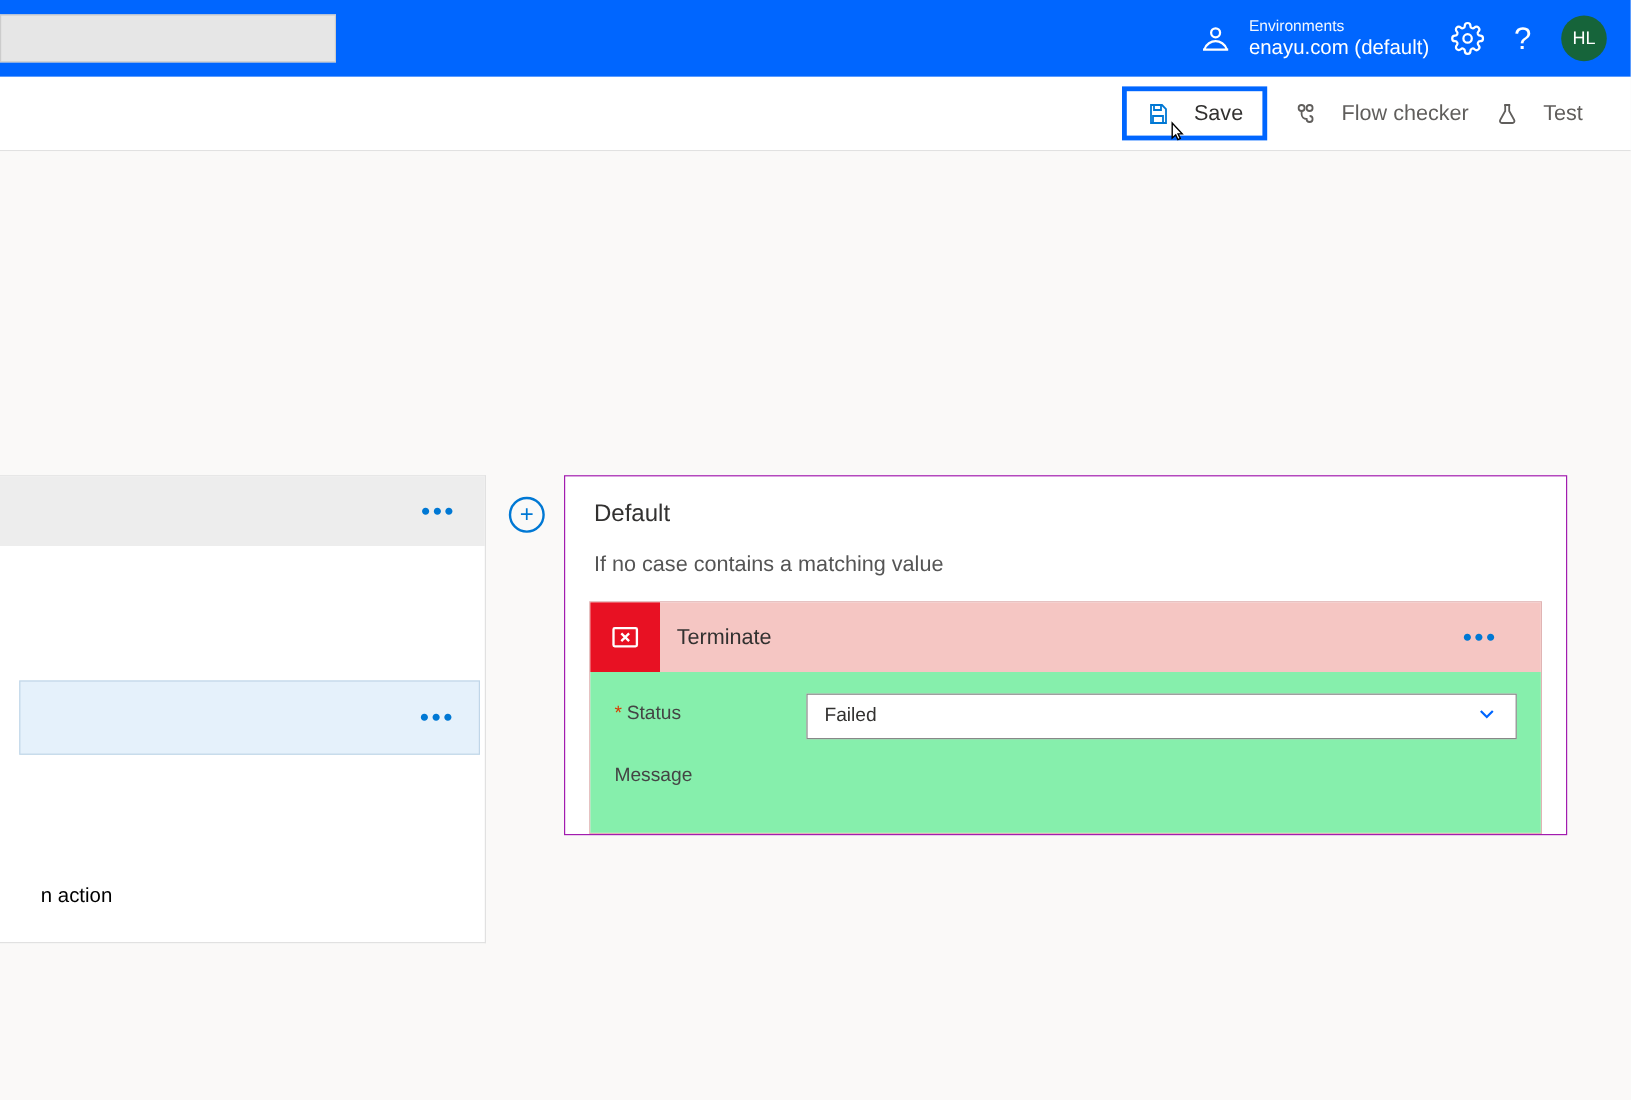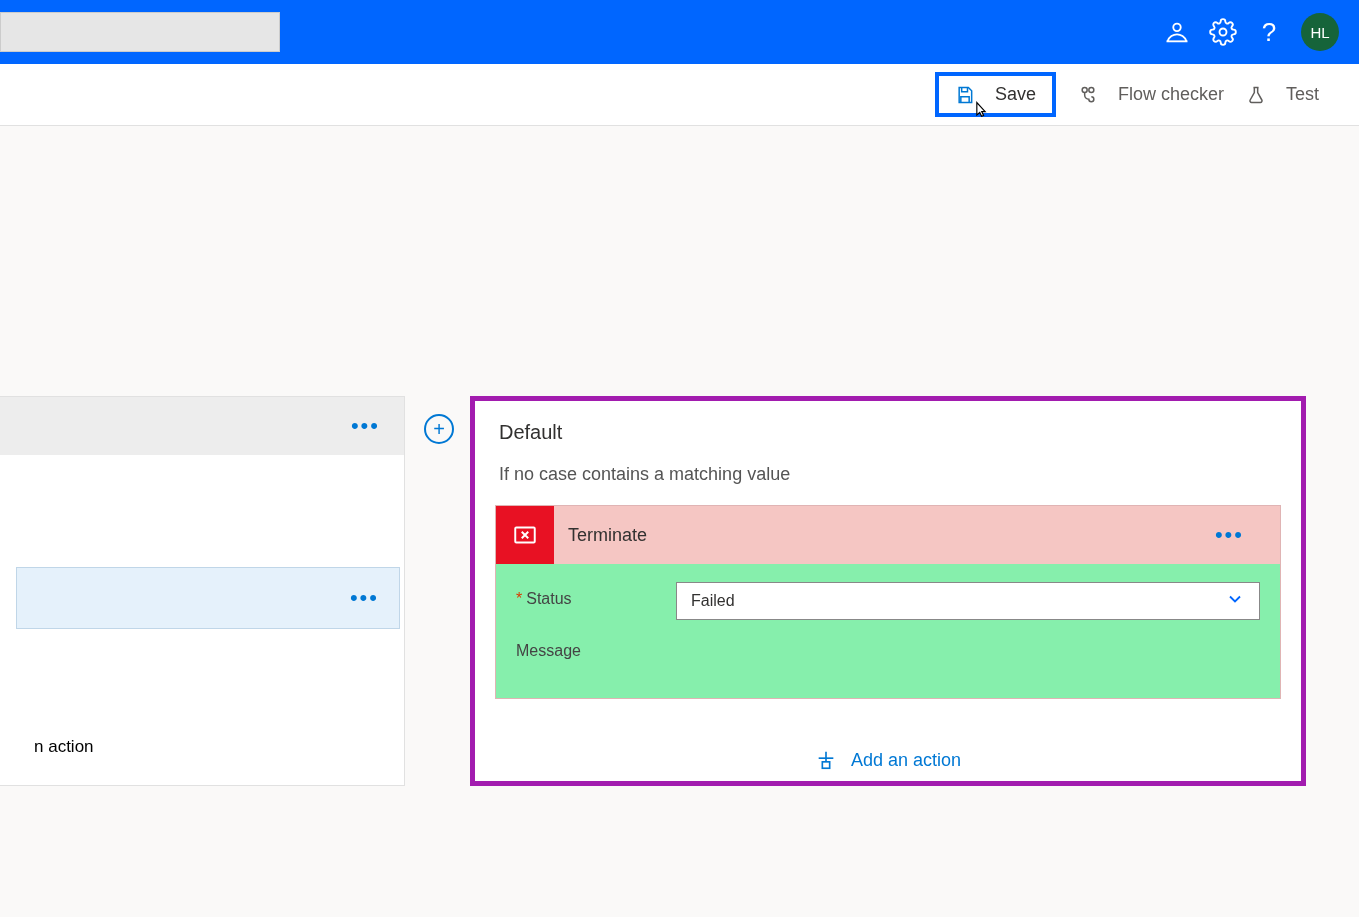--- a/index.html
+++ b/index.html
@@ -113,21 +113,21 @@
     display:flex; align-items:center; justify-content:center;
     color:#0078d4; font-size:20px; background:#faf9f8; cursor:pointer;
   }
 
   
   .default-card {
     position:absolute;
     left:470px; top:270px;
     width:836px;
     background:#fff;
-    border:5px solid #a21caf;
+    border:1px solid #a21caf;
   }
   .default-card .dc-title {
     font-size:20px; color:#323130; padding: 20px 24px 8px;
   }
   .default-card .dc-sub {
     font-size:18px; color:#555; padding: 12px 24px 20px;
   }
   .terminate-block {
     margin: 0 20px;
     border:1px solid #e0b4b4;
@@ -181,20 +181,24 @@
   <input class="search-box" type="text" style="">
   <div class="topbar-right">
     <div class="env-block">
       <span class="icon-btn">
         <svg viewBox="0 0 24 24" fill="none" stroke="#fff" stroke-width="1.6">
             <circle cx="12" cy="8" r="3.2"></circle>
             <path d="M4 20c1-4 5-6 8-6s7 2 8 6"></path>
             <path d="M3 20h18"></path>
           </svg>
       </span>
+      <div class="env-text">
+        <div class="env-label">Environments</div>
+        <div style="font-size:17px;">enayu.com (default)</div>
+      </div>
     </div>
     <span class="icon-btn">
       <svg viewBox="0 0 24 24" fill="none" stroke="#fff" stroke-width="1.6">
           <circle cx="12" cy="12" r="3"></circle>
           <path d="M19.4 15a1.7 1.7 0 0 0 .34 1.87l.06.06a2 2 0 1 1-2.83 2.83l-.06-.06a1.7 1.7 0 0 0-1.87-.34 1.7 1.7 0 0 0-1 1.55V21a2 2 0 1 1-4 0v-.09a1.7 1.7 0 0 0-1-1.55 1.7 1.7 0 0 0-1.87.34l-.06.06a2 2 0 1 1-2.83-2.83l.06-.06A1.7 1.7 0 0 0 4.6 15a1.7 1.7 0 0 0-1.55-1H3a2 2 0 1 1 0-4h.09A1.7 1.7 0 0 0 4.64 9a1.7 1.7 0 0 0-.34-1.87l-.06-.06A2 2 0 1 1 7.07 4.24l.06.06A1.7 1.7 0 0 0 9 4.64a1.7 1.7 0 0 0 1-1.55V3a2 2 0 1 1 4 0v.09c0 .67.4 1.27 1 1.55a1.7 1.7 0 0 0 1.87-.34l.06-.06a2 2 0 1 1 2.83 2.83l-.06.06A1.7 1.7 0 0 0 19.36 9c.28.6.88 1 1.55 1H21a2 2 0 1 1 0 4h-.09a1.7 1.7 0 0 0-1.51 1z"></path>
         </svg>
     </span>
     <span class="icon-btn" style="font-size:26px;">?</span>
     <div class="avatar">HL</div>
   </div>
@@ -271,24 +275,15 @@
                 </svg>
             </span>
           </div>
         </div>
         <div class="form-row">
           <div class="lbl">Message</div>
         </div>
       </div>
     </div>
 
-    <div class="add-action-center">
-      <svg viewBox="0 0 24 24" fill="none" stroke="#0078d4" stroke-width="1.8">
-          <path d="M12 3v7"></path>
-          <path d="M4 10h16"></path>
-          <rect x="8" y="14" width="8" height="7"></rect>
-          <path d="M12 10v4"></path>
-        </svg>
-      <span>Add an action</span>
-    </div>
   </div>
 
 </div>
 
 </body></html>

